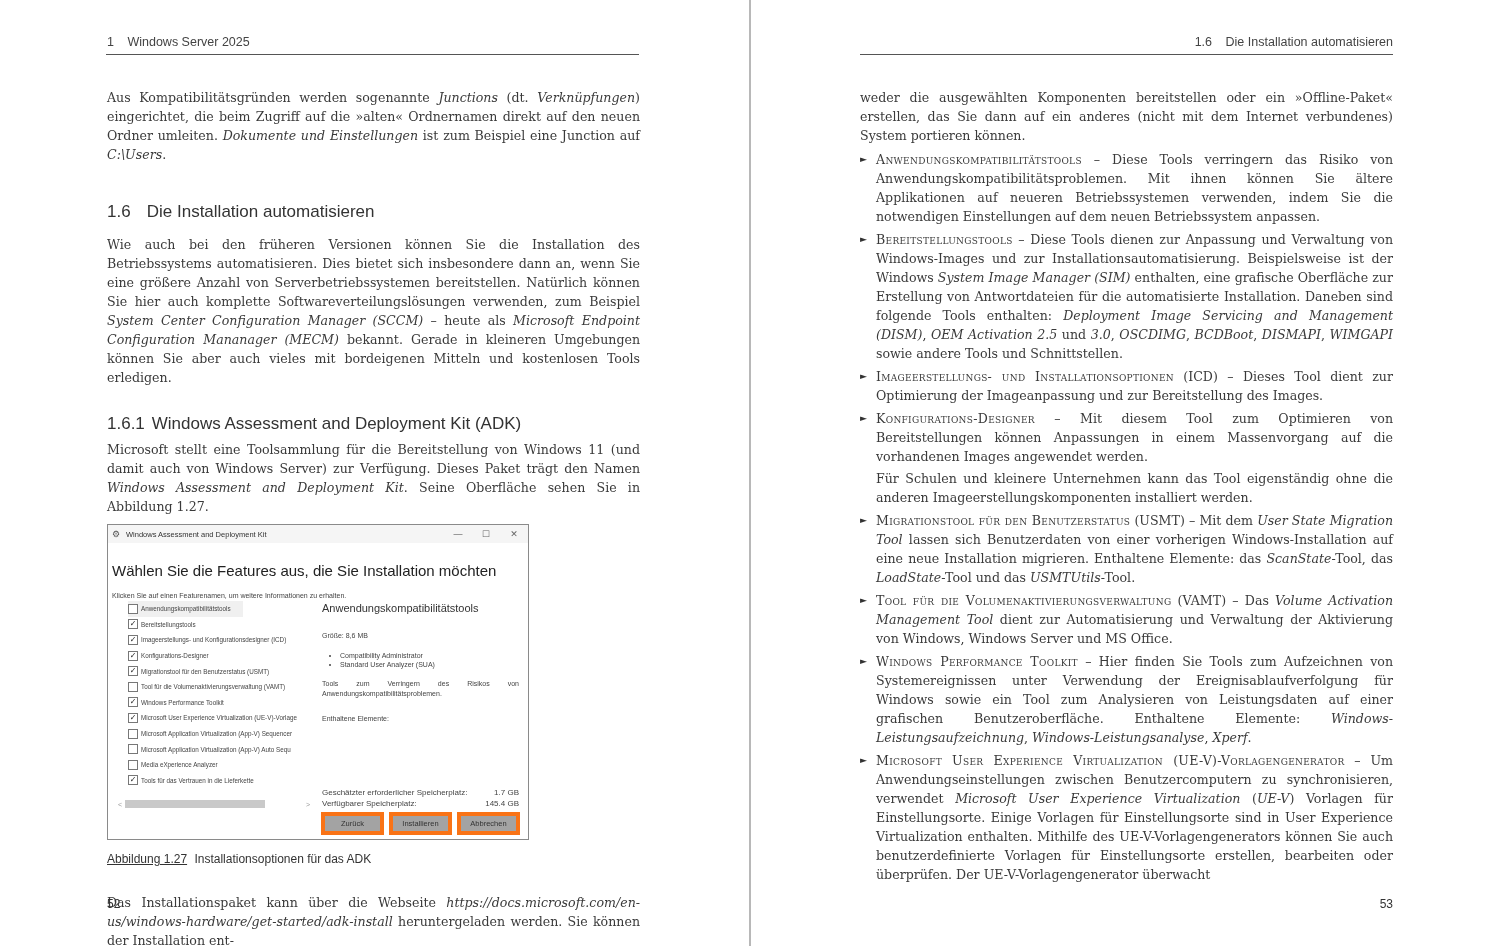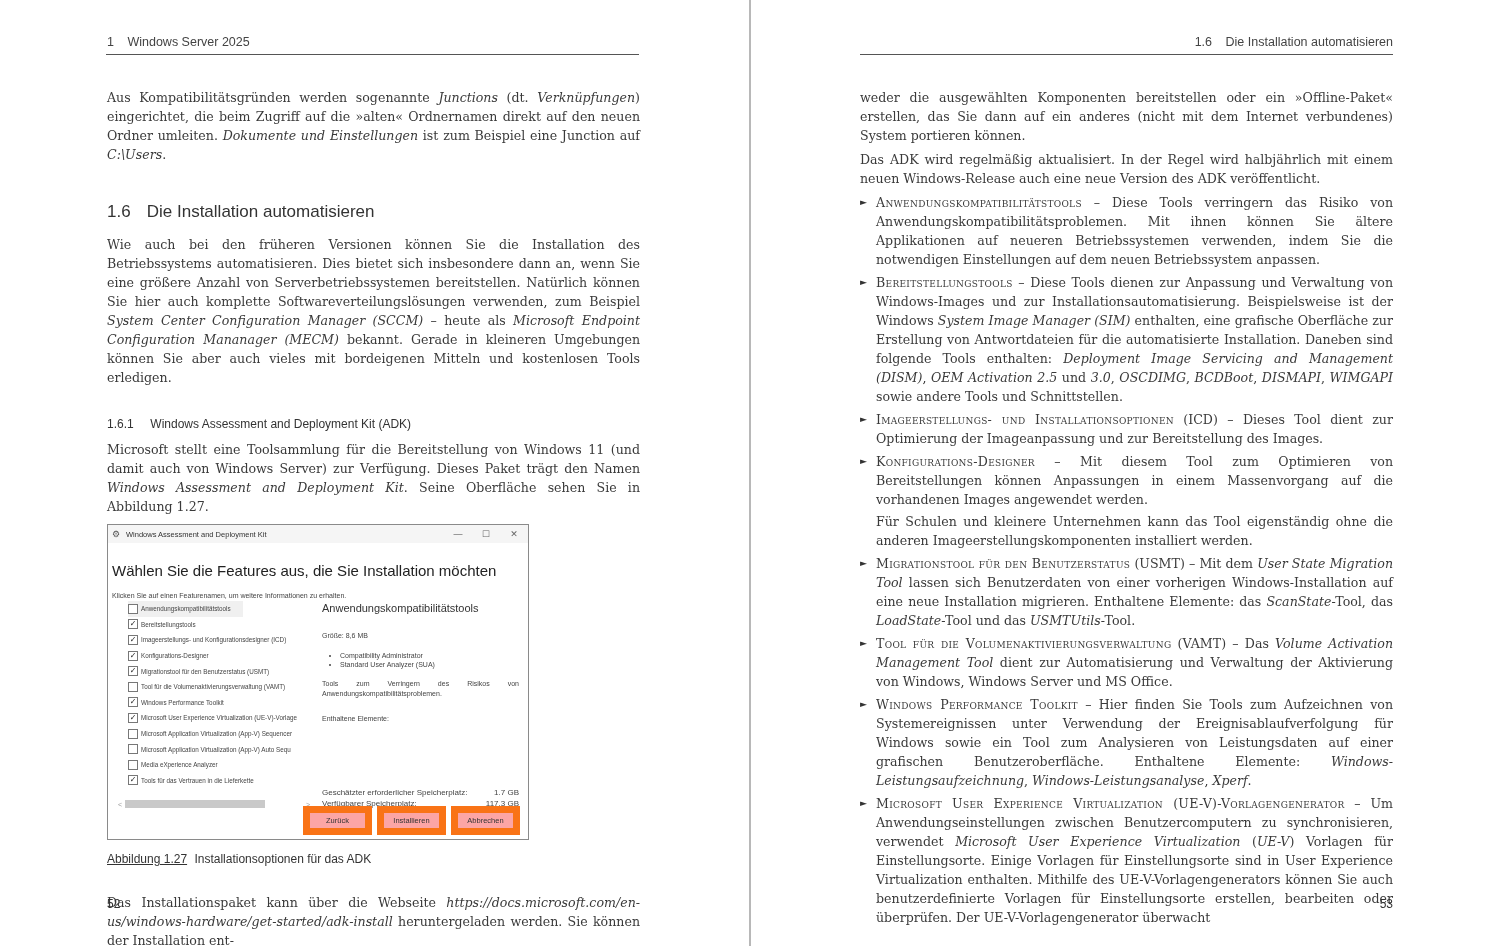--- a/index.html
+++ b/index.html
@@ -21,21 +21,21 @@
 
   .body-col { position: absolute; top: 88px; width: 533px; font-size: 12.6px; line-height: 19px;
               text-align: justify; }
   .page-left .body-col { left: 107px; }
   .page-right .body-col { left: 109px; }
   p { margin: 0 0 5px 0; }
   em { font-style: italic; }
 
   .h2 { font-family: "Liberation Sans", sans-serif; font-size: 17px; color: #333;
         margin: 37px 0 12px 0; line-height: 22px; }
-  .h3 { font-family: "Liberation Sans", sans-serif; font-size: 12px; color: #333;
+  .h3 { font-family: "Liberation Sans", sans-serif; font-size: 17px; color: #333;
         margin: 27px 0 6px 0; line-height: 20px; }
   .secnum { display: inline-block; min-width: 35px; }
   .h3 .secnum { min-width: 40px; }
 
   
   .figure { width: 420px; height: 314px; border: 1px solid #8a8a8a; margin: 8px 0 0 0;
             position: relative; font-family: "Liberation Sans", sans-serif; background: #fff; overflow: hidden; }
   .win-title { height: 18px; background: #f5f5f5; display: flex; align-items: center; font-size: 7.5px; color: #333; padding-left: 4px; }
   .win-title .app-icon { width: 9px; height: 9px; margin-right: 5px; color: #555; font-size: 9px; line-height: 9px; }
   .win-controls { margin-left: auto; display: flex; }
@@ -52,21 +52,21 @@
   .detail li { margin: 0; line-height: 9px; }
   .detail-desc { text-align: justify; text-align-last: justify; line-height: 10px; }
   .detail-desc .last { text-align-last: left; display: block; }
   .contained { margin-top: 10px; }
   .space { position: absolute; left: 214px; top: 262px; width: 197px; font-size: 8px; color: #444; }
   .space-row { display: flex; justify-content: space-between; line-height: 11px; }
   .hscroll { position: absolute; left: 10px; top: 274px; width: 192px; height: 10px; display: flex; align-items: center; font-size: 7px; color: #999; }
   .hscroll .thumb { height: 8px; background: #c9c9c9; width: 140px; margin: 0 3px; }
   .hscroll .track { flex: 1; }
   .dlg-buttons { position: absolute; right: 8px; bottom: 4px; display: flex; gap: 5px; }
-  .dlg-btn { width: 55px; height: 15px; border: 7px solid #f97316; background: #fca5a5; font-size: 7.5px; color: #333; display: flex; align-items: center; justify-content: center; margin-top: 40px; }
+  .dlg-btn { width: 55px; height: 15px; border: 4px solid #f97316; background: #a3a3a3; font-size: 7.5px; color: #333; display: flex; align-items: center; justify-content: center; margin-top: 40px; }
 
   .caption { font-family: "Liberation Sans", sans-serif; font-size: 12px; color: #333; margin: 10px 0 24px 0; }
   .caption .label { font-weight: normal; margin-right: 4px; text-decoration: underline; }
 
   .page-number { position: absolute; top: 897px; font-family: "Liberation Sans", sans-serif; font-size: 12px; color: #333; }
   .page-left .page-number { left: 107px; }
   .page-right .page-number { right: 107px; }
 
   ul.bullets { list-style: none; margin: 0; padding: 0; }
   ul.bullets li { position: relative; padding-left: 16px; margin-bottom: 4px; }
@@ -177,21 +177,21 @@
         <div class="contained">Enthaltene Elemente:</div>
       </div>
 
       <div class="space">
         <div class="space-row">
           <span>Geschätzter erforderlicher Speicherplatz:</span>
           <span>1.7 GB</span>
         </div>
         <div class="space-row">
           <span>Verfügbarer Speicherplatz:</span>
-          <span>117.3 GB</span>
+          <span>145.4 GB</span>
         </div>
       </div>
 
       <div class="hscroll">
         <span>&lt;</span>
         <span class="thumb"></span>
         <span class="track"></span>
         <span>&gt;</span>
       </div>
 
@@ -217,21 +217,20 @@
 
 <div class="page page-right">
   <div class="running-head">
     <span class="num">1.6</span>
     <span>Die Installation automatisieren</span>
   </div>
   <div class="head-rule"></div>
 
   <div class="body-col">
     <p><span>weder die ausgewählten Komponenten bereitstellen oder ein »Offline-Paket« erstellen, das Sie dann auf ein anderes (nicht mit dem Internet verbundenes) System portieren können.</span></p>
-    <p><span>Das ADK wird regelmäßig aktualisiert. In der Regel wird halbjährlich mit einem neuen Windows-Release auch eine neue Version des ADK veröffentlicht.</span></p>
     <ul class="bullets" id="bullets">
         <li><span class="marker">►</span><span class="sc">Anwendungskompatibilitätstools</span><span> – Diese Tools verringern das Risiko von Anwendungskompatibilitätsproblemen. Mit ihnen können Sie ältere Applikationen auf neueren Betriebssystemen verwenden, indem Sie die notwendigen Einstellungen auf dem neuen Betriebssystem anpassen.</span></li>
         <li><span class="marker">►</span><span class="sc">Bereitstellungstools</span><span> – Diese Tools dienen zur Anpassung und Verwaltung von Windows-Images und zur Installationsautomatisierung. Beispielsweise ist der Windows </span><em>System Image Manager (SIM)</em><span> enthalten, eine grafische Oberfläche zur Erstellung von Antwortdateien für die automatisierte Installation. Daneben sind folgende Tools enthalten: </span><em>Deployment Image Servicing and Management (DISM)</em><span>, </span><em>OEM Activation 2.5</em><span> und </span><em>3.0</em><span>, </span><em>OSCDIMG</em><span>, </span><em>BCDBoot</em><span>, </span><em>DISMAPI</em><span>, </span><em>WIMGAPI</em><span> sowie andere Tools und Schnittstellen.</span></li>
         <li><span class="marker">►</span><span class="sc">Imageerstellungs- und Installationsoptionen</span><span> (ICD) – Dieses Tool dient zur Optimierung der Imageanpassung und zur Bereitstellung des Images.</span></li>
         <li><span class="marker">►</span><span class="sc">Konfigurations-Designer</span><span> – Mit diesem Tool zum Optimieren von Bereitstellungen können Anpassungen in einem Massenvorgang auf die vorhandenen Images angewendet werden.</span><span class="note">Für Schulen und kleinere Unternehmen kann das Tool eigenständig ohne die anderen Imageerstellungskomponenten installiert werden.</span></li>
         <li><span class="marker">►</span><span class="sc">Migrationstool für den Benutzerstatus</span><span> (USMT) – Mit dem </span><em>User State Migration Tool</em><span> lassen sich Benutzerdaten von einer vorherigen Windows-Installation auf eine neue Installation migrieren. Enthaltene Elemente: das </span><em>ScanState</em><span>-Tool, das </span><em>LoadState</em><span>-Tool und das </span><em>USMTUtils</em><span>-Tool.</span></li>
         <li><span class="marker">►</span><span class="sc">Tool für die Volumenaktivierungsverwaltung</span><span> (VAMT) – Das </span><em>Volume Activation Management Tool</em><span> dient zur Automatisierung und Verwaltung der Aktivierung von Windows, Windows Server und MS Office.</span></li>
         <li><span class="marker">►</span><span class="sc">Windows Performance Toolkit</span><span> – Hier finden Sie Tools zum Aufzeichnen von Systemereignissen unter Verwendung der Ereignisablaufverfolgung für Windows sowie ein Tool zum Analysieren von Leistungsdaten auf einer grafischen Benutzeroberfläche. Enthaltene Elemente: </span><em>Windows-Leistungsaufzeichnung</em><span>, </span><em>Windows-Leistungsanalyse</em><span>, </span><em>Xperf</em><span>.</span></li>
         <li><span class="marker">►</span><span class="sc">Microsoft User Experience Virtualization (UE-V)-Vorlagengenerator</span><span> – Um Anwendungseinstellungen zwischen Benutzercomputern zu synchronisieren, verwendet </span><em>Microsoft User Experience Virtualization</em><span> (</span><em>UE-V</em><span>) Vorlagen für Einstellungsorte. Einige Vorlagen für Einstellungsorte sind in User Experience Virtualization enthalten. Mithilfe des UE-V-Vorlagengenerators können Sie auch benutzerdefinierte Vorlagen für Einstellungsorte erstellen, bearbeiten oder überprüfen. Der UE-V-Vorlagengenerator überwacht</span></li>
       </ul>

